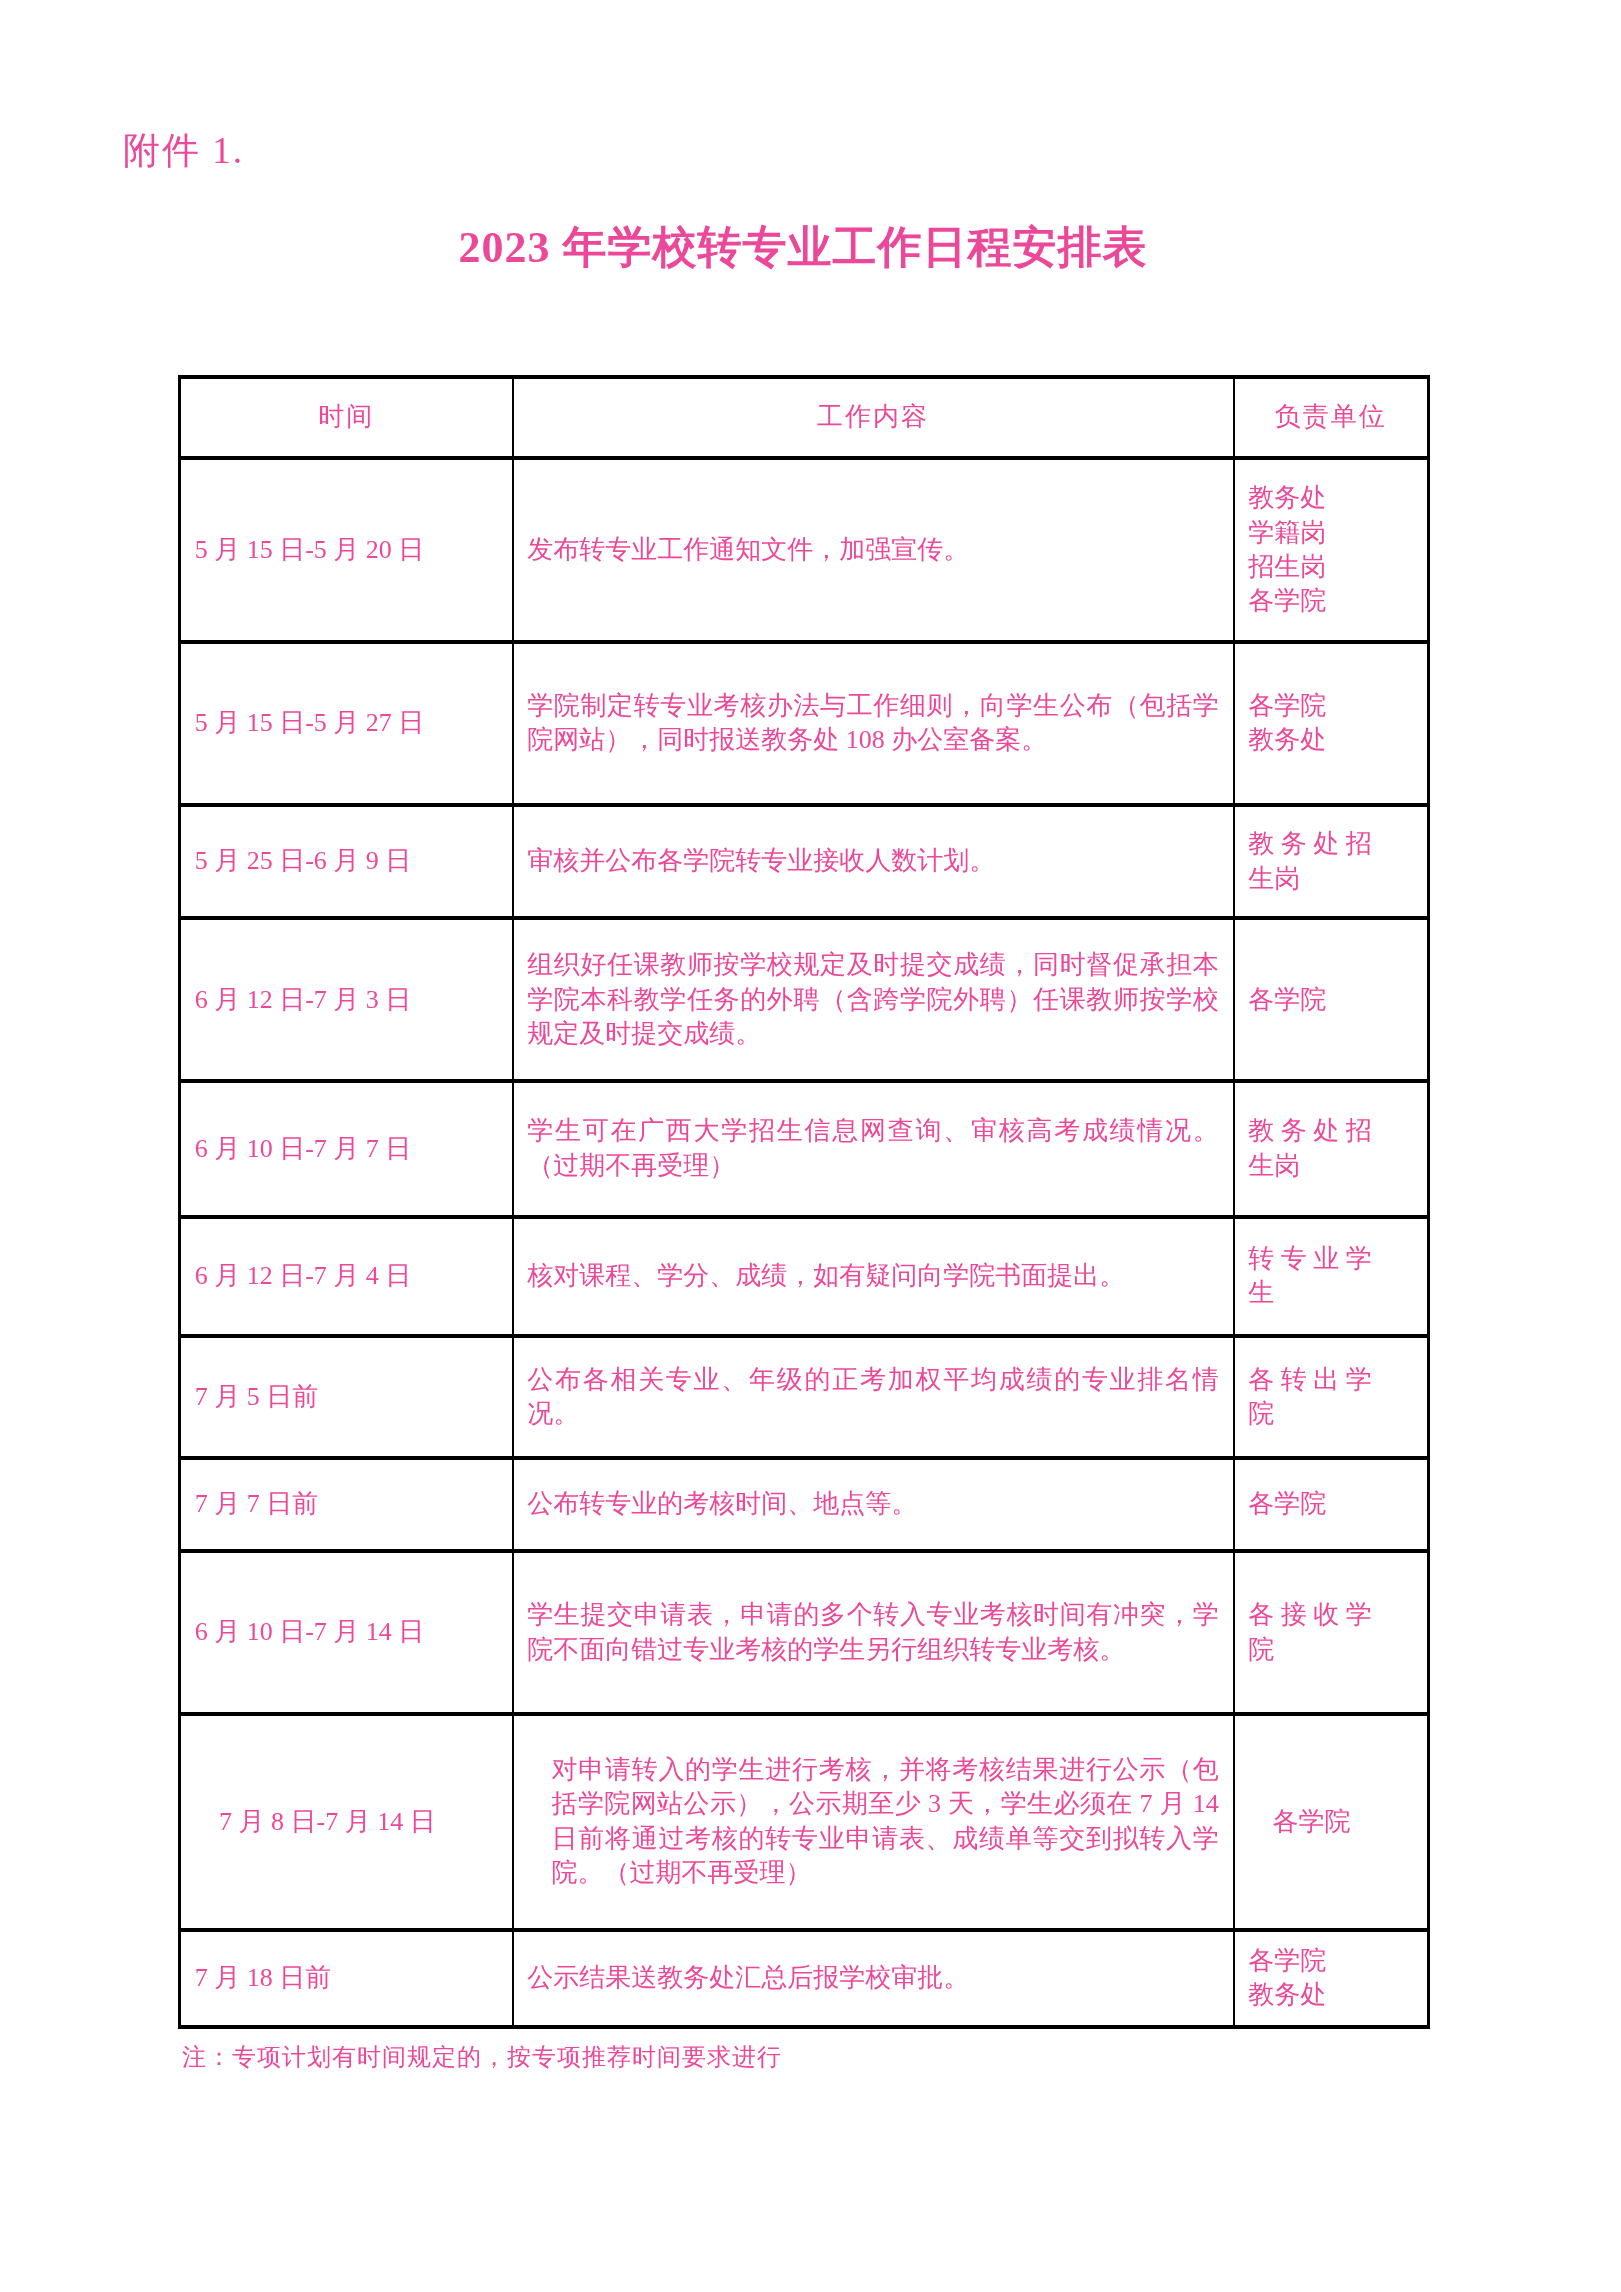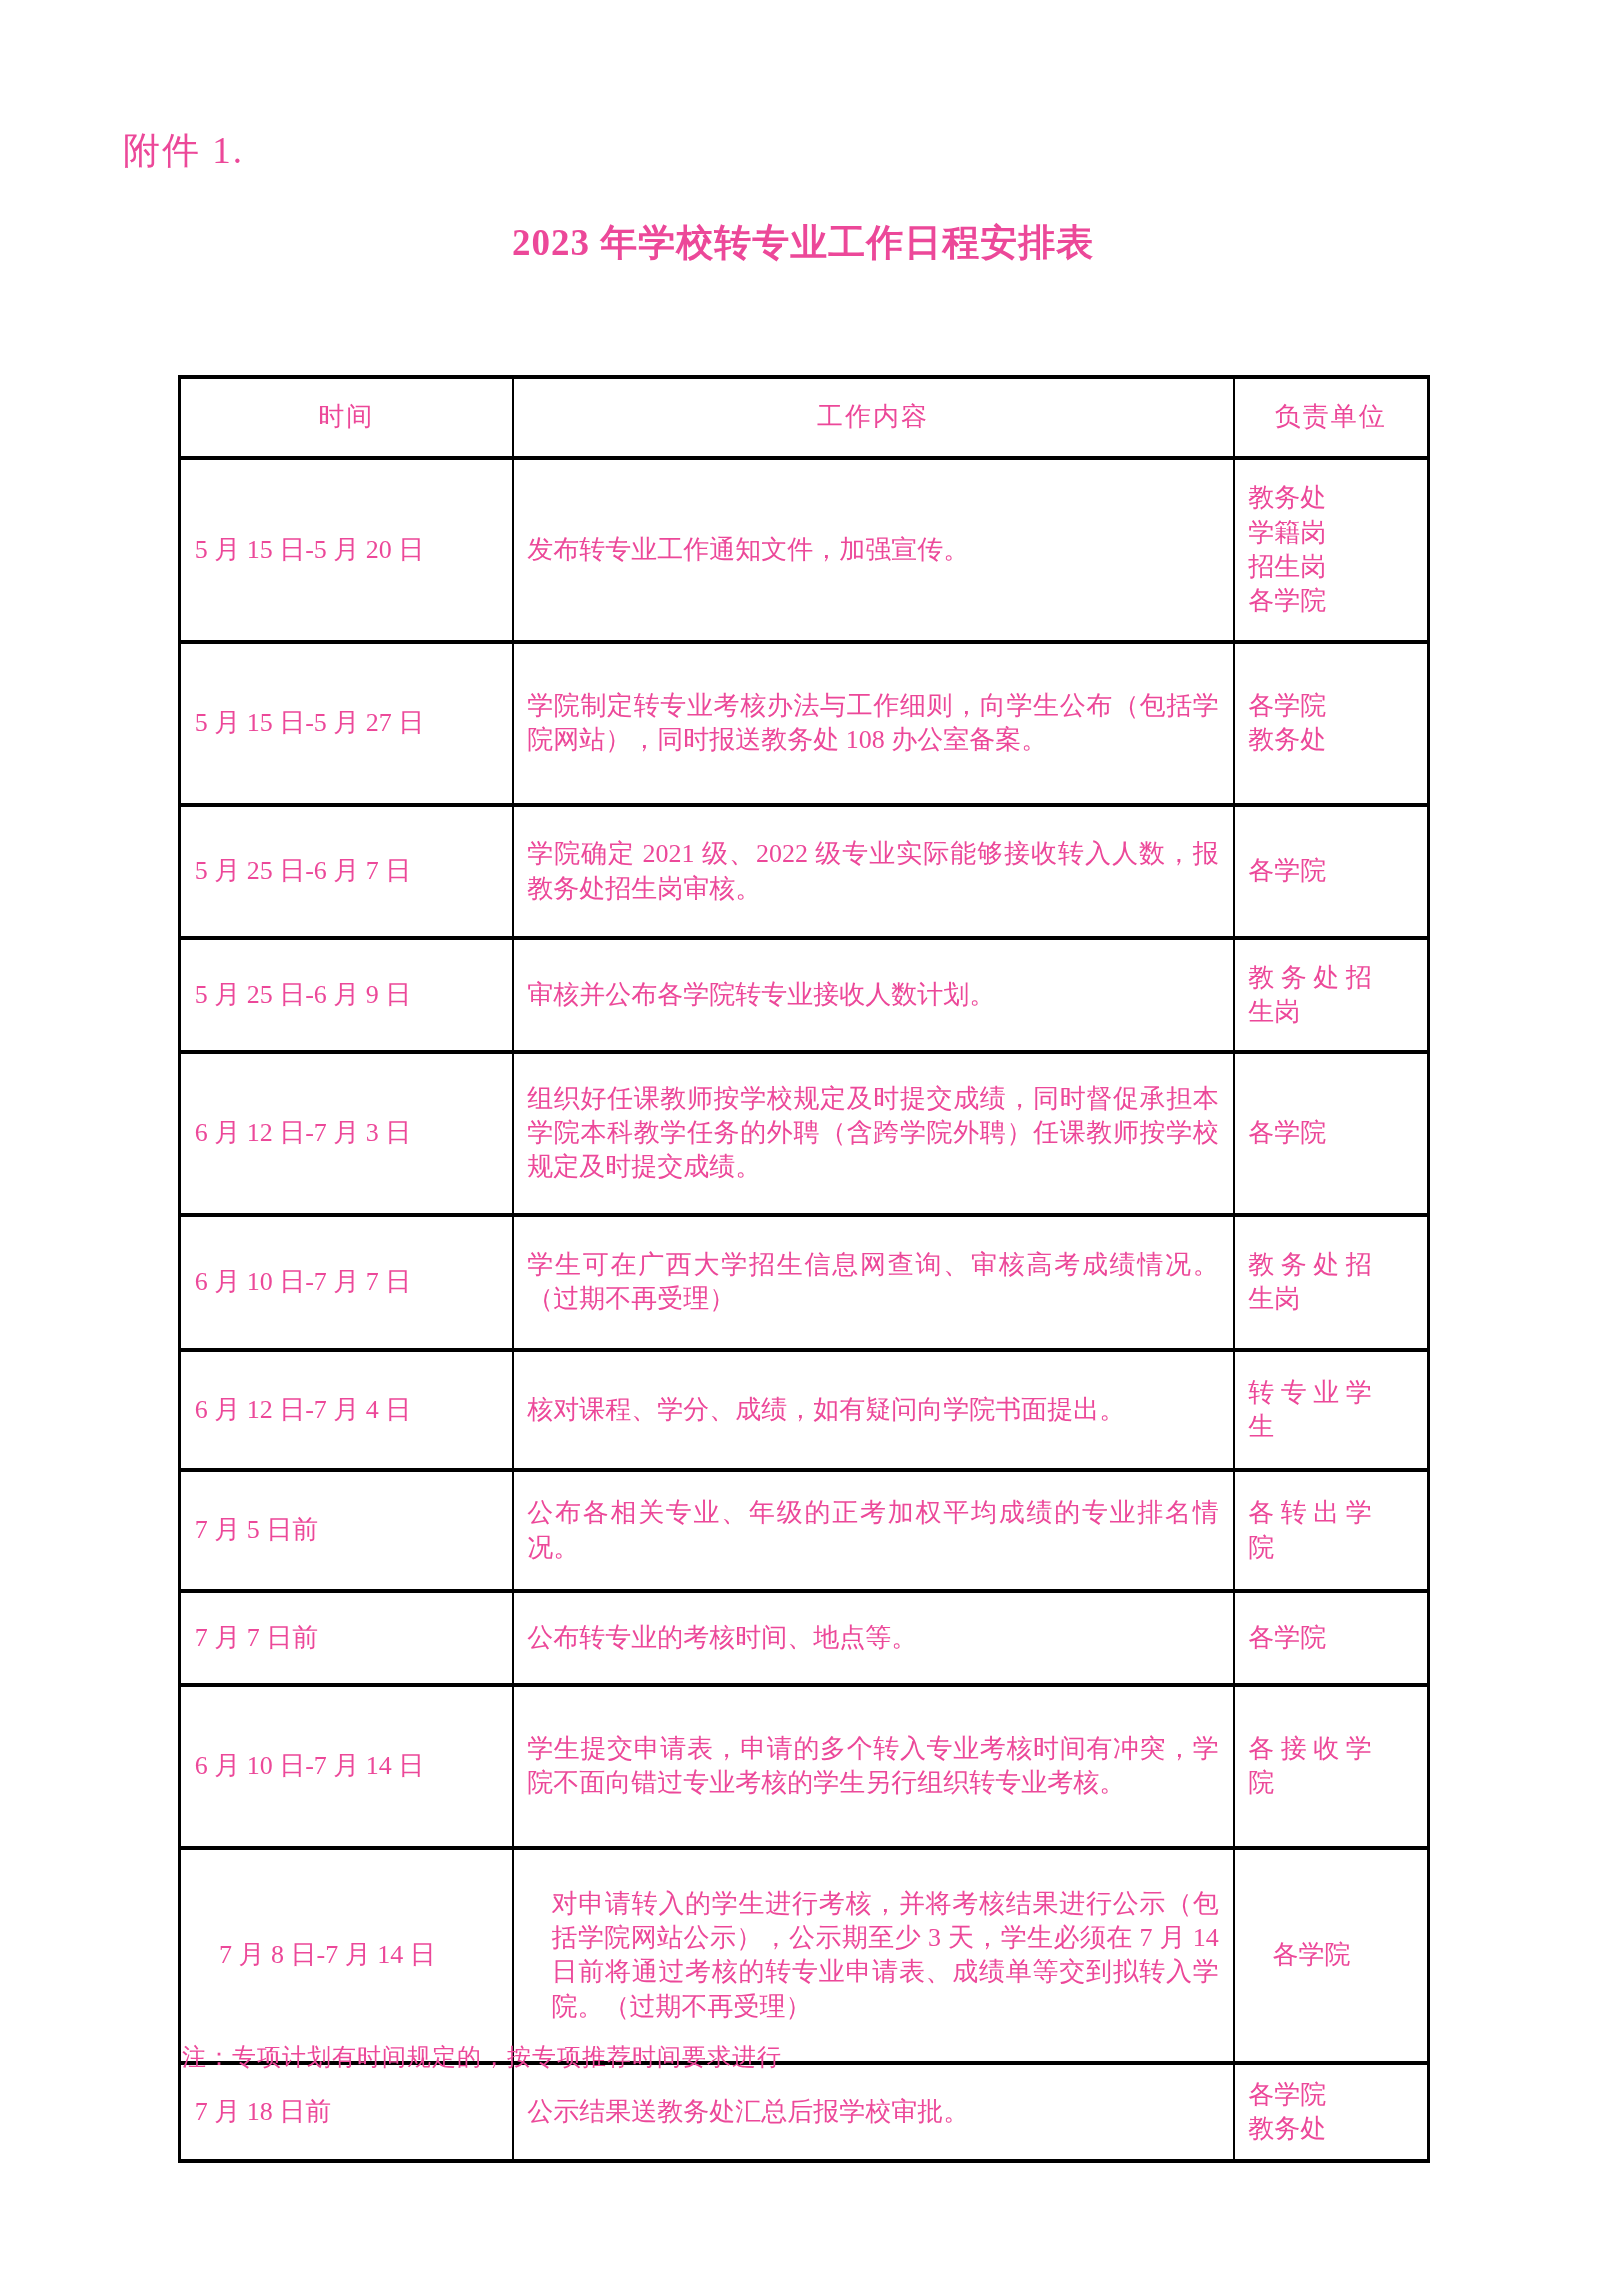--- a/index.html
+++ b/index.html
@@ -23,21 +23,21 @@
     font-size: 37px;
     line-height: 1.2;
     letter-spacing: 2px;
   }
   .doc-title {
     position: absolute;
     left: 178px;
     top: 218px;
     width: 1250px;
     text-align: center;
-    font-size: 37px;
+    font-size: 44px;
     font-weight: bold;
     letter-spacing: 1px;
     white-space: nowrap;
   }
   table.schedule {
     position: absolute;
     left: 178px;
     top: 375px;
     width: 1250px;
     border-collapse: collapse;
@@ -136,25 +136,20 @@
 学籍岗
 招生岗
 各学院</td>
       </tr>
       <tr class="r1">
         <td class="time-cell">5 月 15 日-5 月 27 日</td>
         <td class="content-cell">学院制定转专业考核办法与工作细则，向学生公布（包括学院网站），同时报送教务处 108 办公室备案。</td>
         <td class="unit-cell">各学院
 教务处</td>
       </tr>
-      <tr class="r2">
-        <td class="time-cell">5 月 25 日-6 月 7 日</td>
-        <td class="content-cell">学院确定 2021 级、2022 级专业实际能够接收转入人数，报教务处招生岗审核。</td>
-        <td class="unit-cell">各学院</td>
-      </tr>
       <tr class="r3">
         <td class="time-cell">5 月 25 日-6 月 9 日</td>
         <td class="content-cell">审核并公布各学院转专业接收人数计划。</td>
         <td class="unit-cell">教 务 处 招
 生岗</td>
       </tr>
       <tr class="r4">
         <td class="time-cell">6 月 12 日-7 月 3 日</td>
         <td class="content-cell">组织好任课教师按学校规定及时提交成绩，同时督促承担本学院本科教学任务的外聘（含跨学院外聘）任课教师按学校规定及时提交成绩。</td>
         <td class="unit-cell">各学院</td>

